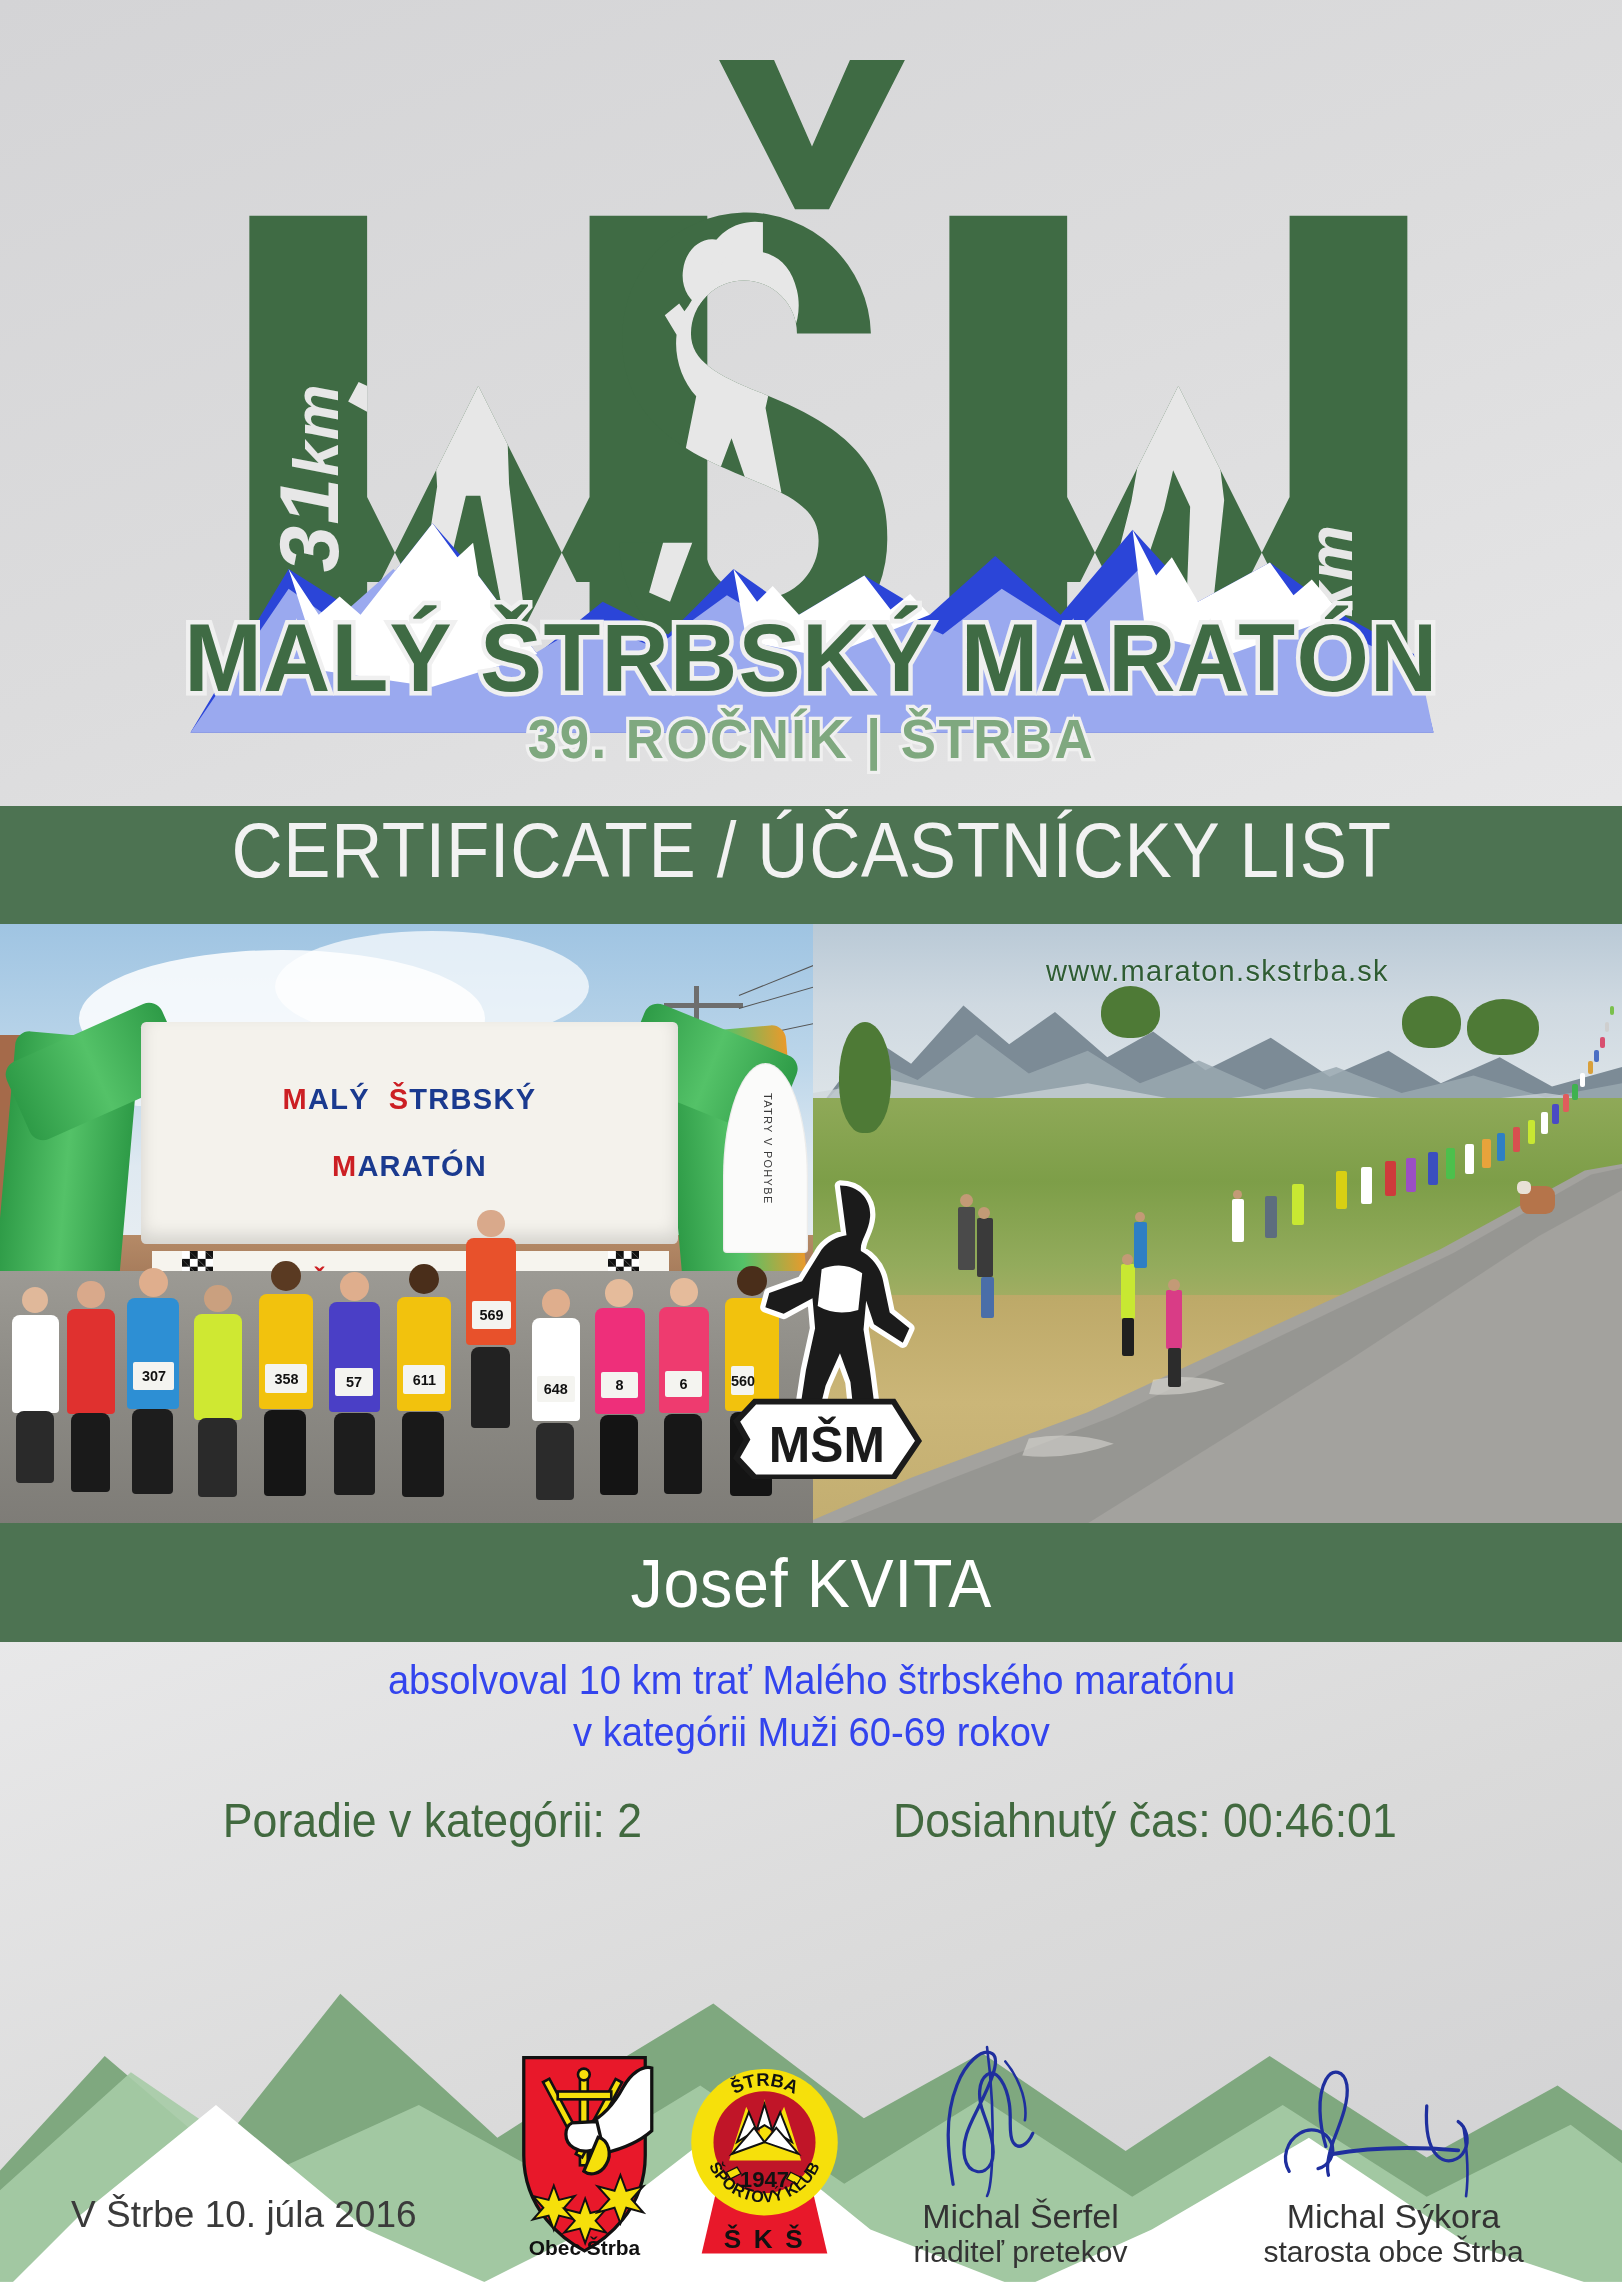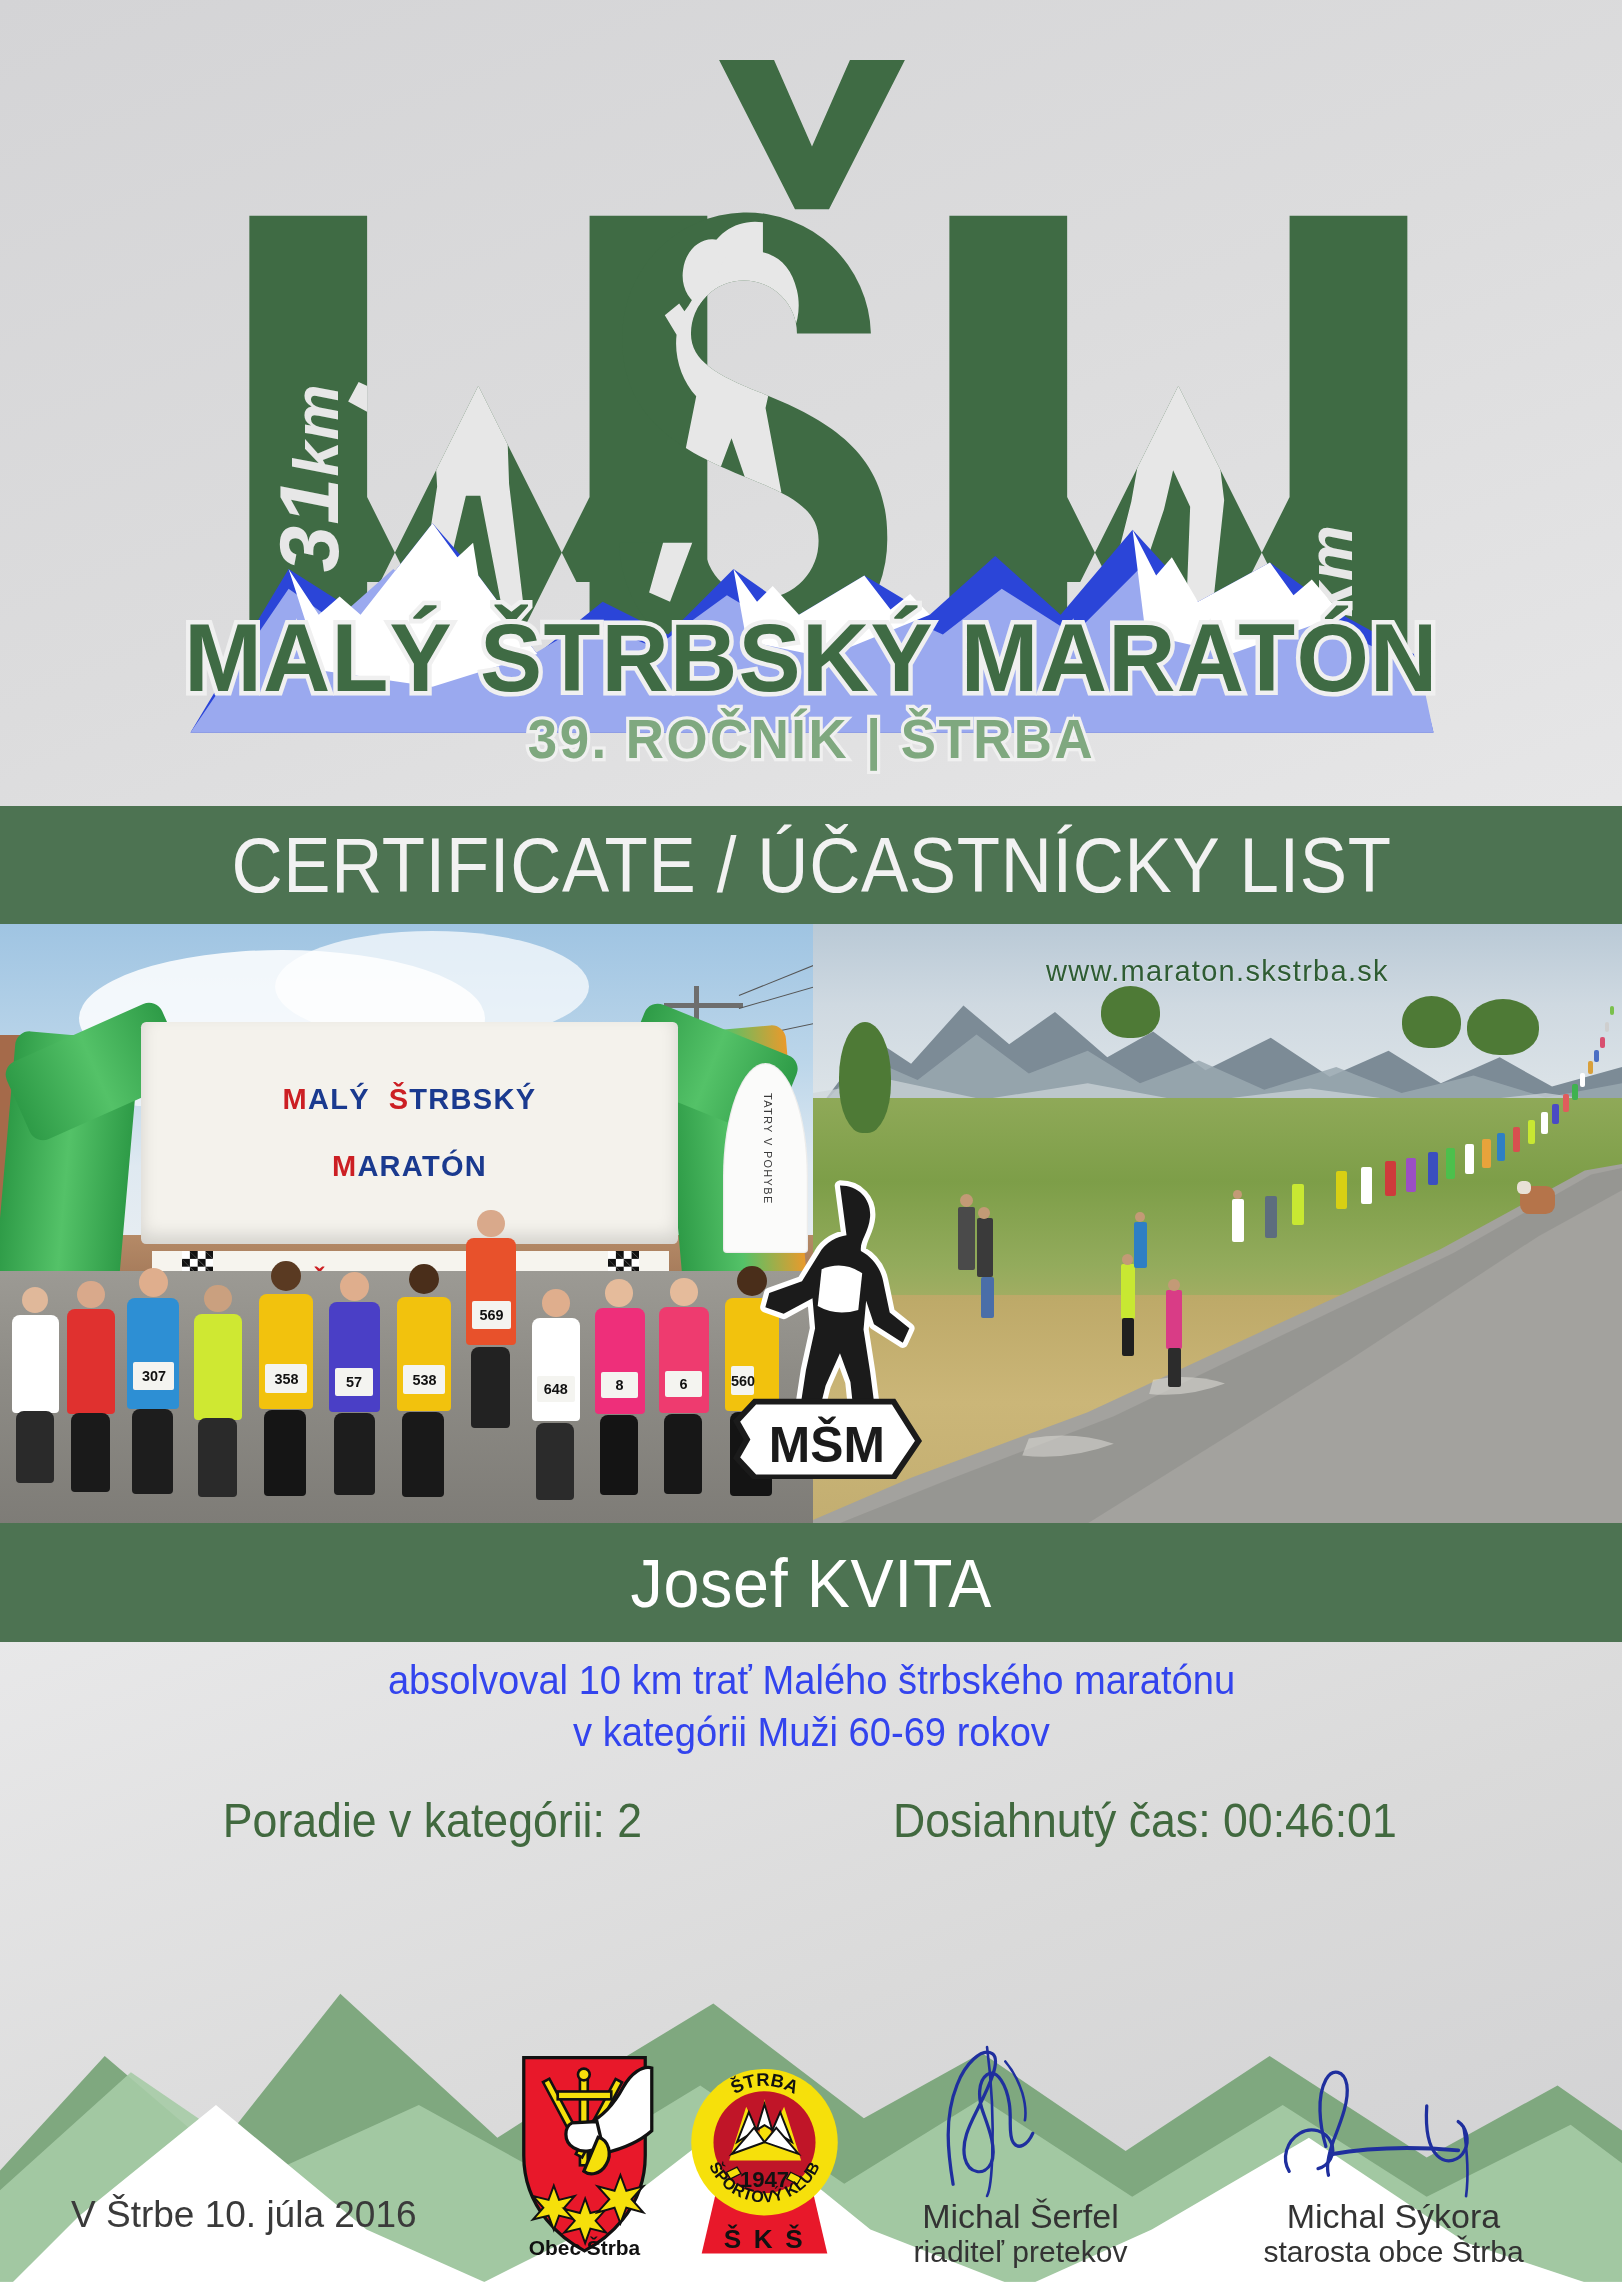--- a/index.html
+++ b/index.html
@@ -19,21 +19,21 @@
 
   
   #logo-block { position:absolute; left:0; top:0; width:1623px; height:805px; }
 
   .logo-svg { position:absolute; left:50%; transform:translateX(-50%); top:26px; }
 
   
   #cert-banner {
     position:absolute; left:0; top:806px; width:1623px; height:118px;
     background:#4d7352;
-    display:flex; align-items:center; justify-content:center;
+    display:flex; justify-content:center;
   }
   #cert-banner .txt {
     color:#f2f2f2; font-size:77px; font-weight:400; letter-spacing:0.7px;
     font-family:"Liberation Sans", sans-serif;
     transform:scaleX(0.92);
     white-space:nowrap;
   }
 
   
   #photo-strip { position:absolute; left:0; top:924px; width:1623px; height:599px; overflow:hidden; }
@@ -292,21 +292,21 @@
         </div>
         <div class="runner" style="left:322px;width:64px;height:254px;">
           <div class="r-head" style="left:18.3px;top:2.6px;width:29px;height:29px;background:#dfae8d;"></div>
           <div class="r-body" style="left:6.5px;top:33px;width:51px;height:110px;background:#4a3fc6;"></div>
           <div class="r-bib" style="left:13px;top:99px;width:38px;height:27.5px;">57</div>
           <div class="r-body" style="left:11.8px;top:144px;width:41px;height:82px;background:#1d1d1d;"></div>
         </div>
         <div class="runner" style="left:389px;width:68px;height:260px;">
           <div class="r-head" style="left:19.6px;top:1.3px;width:30px;height:30px;background:#4a2e1a;"></div>
           <div class="r-body" style="left:7.9px;top:34px;width:54px;height:114px;background:#f2c20d;"></div>
-          <div class="r-bib" style="left:14.4px;top:102px;width:42px;height:29px;">538</div>
+          <div class="r-bib" style="left:14.4px;top:102px;width:42px;height:29px;">611</div>
           <div class="r-body" style="left:13px;top:149px;width:42px;height:85px;background:#191919;"></div>
         </div>
         <div class="runner" style="left:459px;width:63px;height:320px;">
           <div class="r-head" style="left:18.3px;top:6.5px;width:27.5px;height:27.5px;background:#d9a98b;"></div>
           <div class="r-body" style="left:6.5px;top:35px;width:50px;height:107px;background:#e8512b;"></div>
           <div class="r-bib" style="left:13px;top:98px;width:39px;height:27.5px;">569</div>
           <div class="r-body" style="left:11.8px;top:144px;width:39px;height:81px;background:#222;"></div>
         </div>
         <div class="runner" style="left:525px;width:60px;height:243px;">
           <div class="r-head" style="left:17px;top:9.2px;width:27.5px;height:27.5px;background:#dfae8d;"></div>

